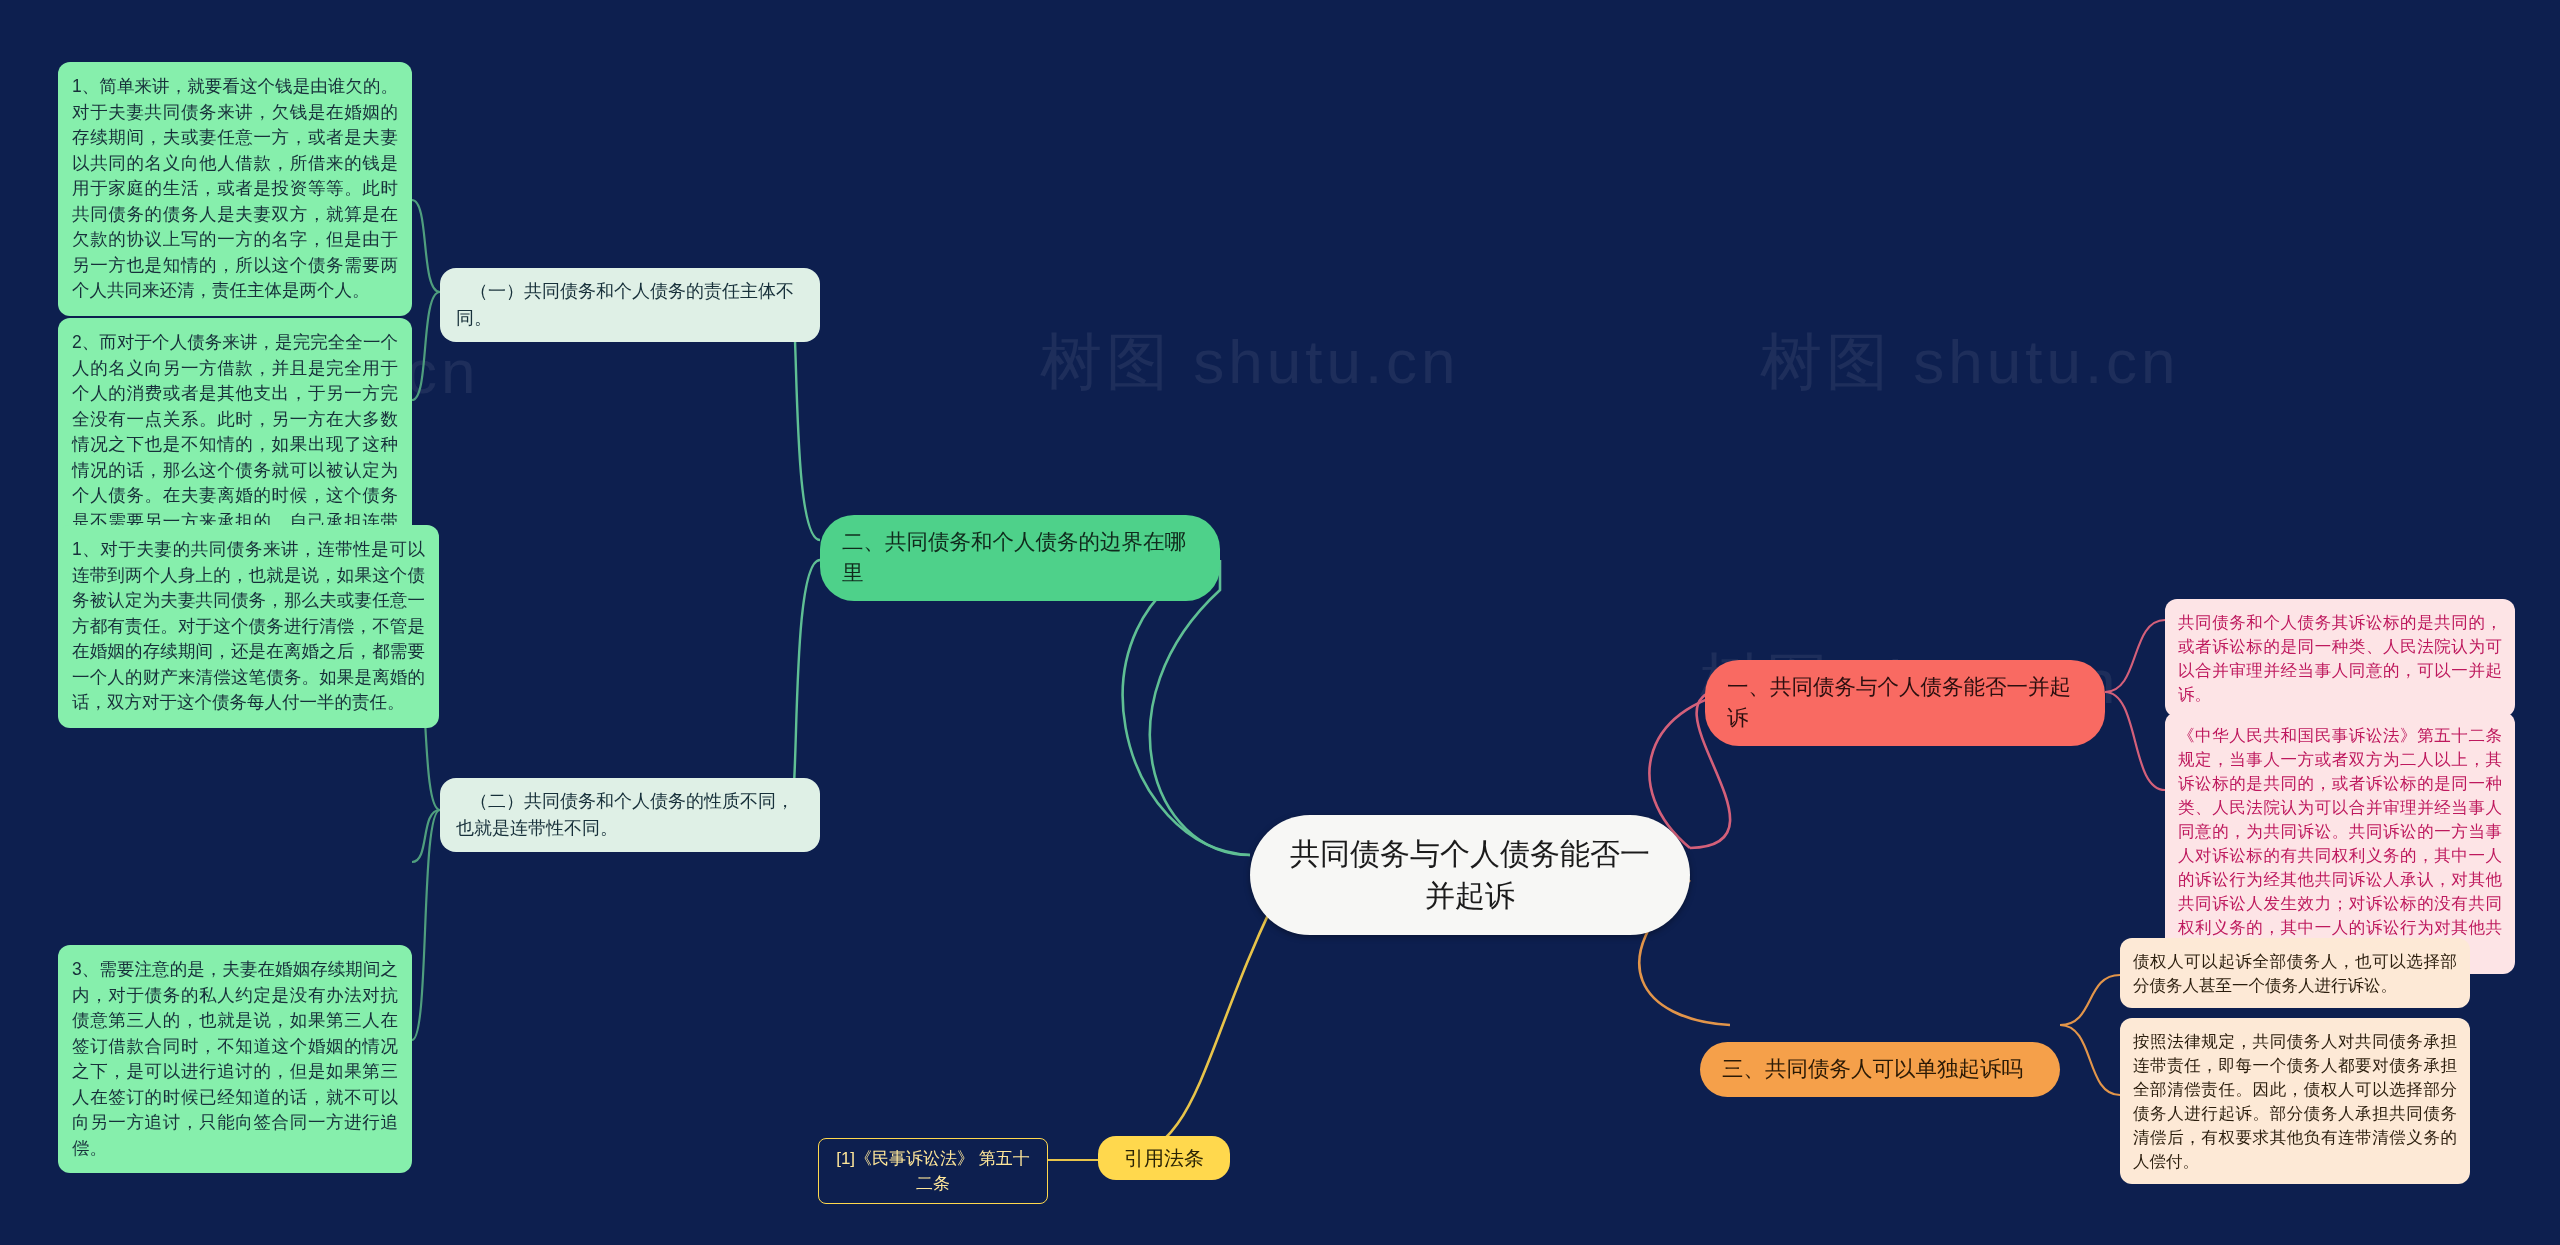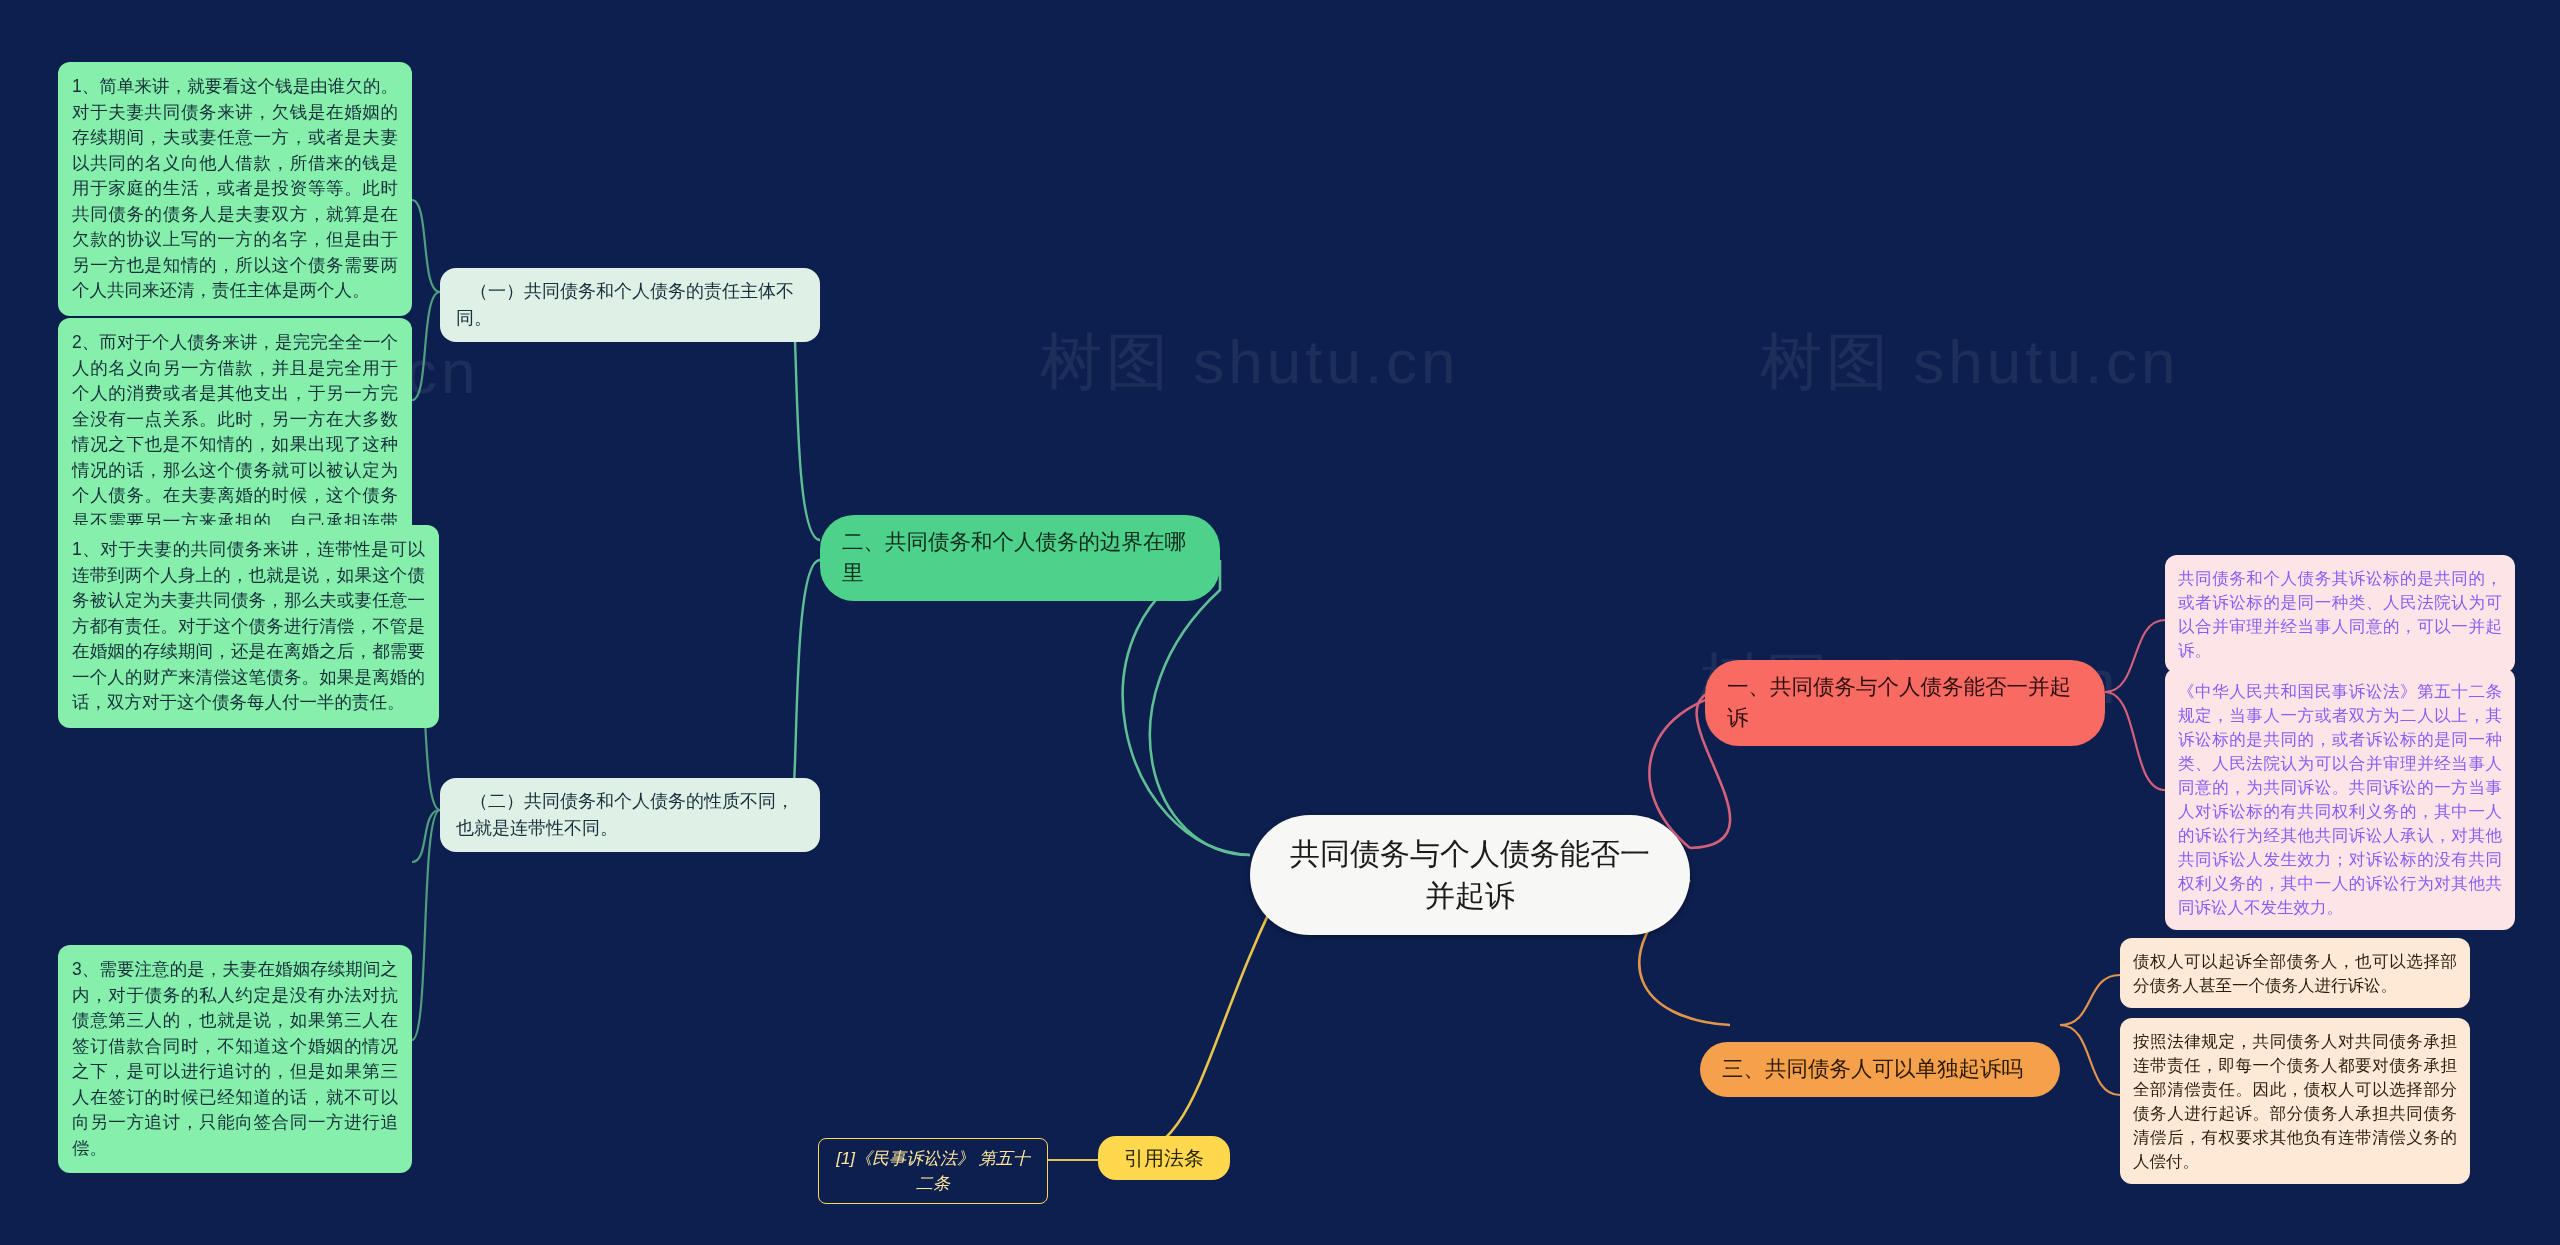--- a/index.html
+++ b/index.html
@@ -109,25 +109,26 @@
     line-height: 25px;
     padding: 7px 14px;
     text-align: center;
     justify-content: center;
   }
 
   
   .card-pink {
     background: #fde4e6;
     border-radius: 12px;
-    color: #8b5cf6;
+    color: #be185d;
     font-size: 16.5px;
     line-height: 24px;
     text-align: justify;
     padding: 11px 13px;
+    margin-top: 44px;
   }
 
   
   .card-peach {
     background: #fde9d6;
     border-radius: 12px;
     color: #2a1d0d;
     font-size: 16.5px;
     line-height: 24px;
     text-align: justify;
@@ -236,17 +237,17 @@
     <span class="txt">债权人可以起诉全部债务人，也可以选择部分债务人甚至一个债务人进行诉讼。</span>
   </div>
   <div class="node card-peach" style="left:2120px; top:1018px; width:350px;">
     <span class="txt">按照法律规定，共同债务人对共同债务承担连带责任，即每一个债务人都要对债务承担全部清偿责任。因此，债权人可以选择部分债务人进行起诉。部分债务人承担共同债务清偿后，有权要求其他负有连带清偿义务的人偿付。</span>
   </div>
 
   <div class="node pill-yellow" style="left:1098px; top:1136px; width:132px;">
     <span class="txt">引用法条</span>
   </div>
 
-  <div class="node pill-yellow-ghost" style="left:818px; top:1138px; width:230px;font-style:italic;">
+  <div class="node pill-yellow-ghost" style="left:818px; top:1138px; width:230px;">
     <span class="txt">[1]《民事诉讼法》 第五十二条</span>
   </div>
 
 </div>
 
 </body></html>

